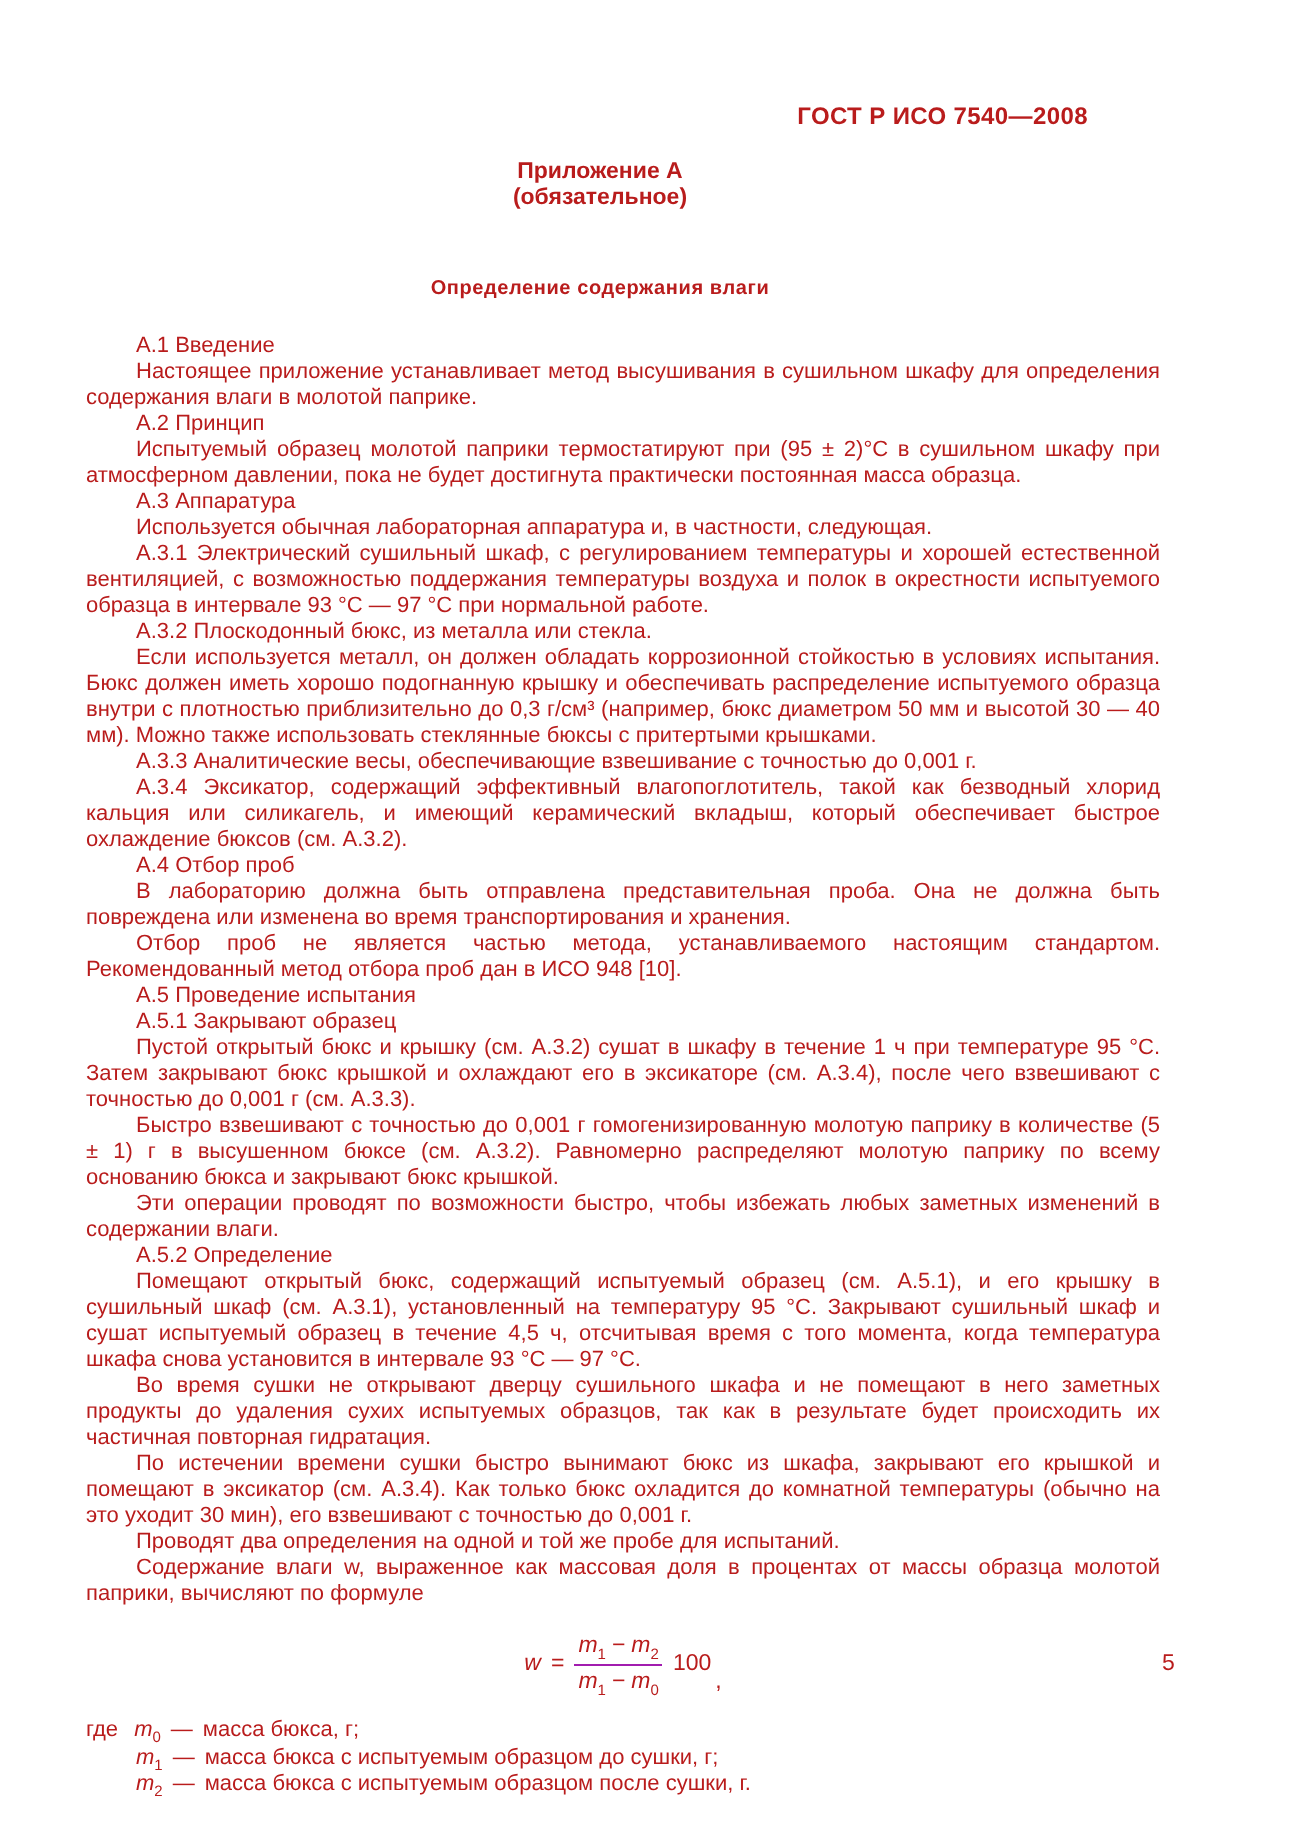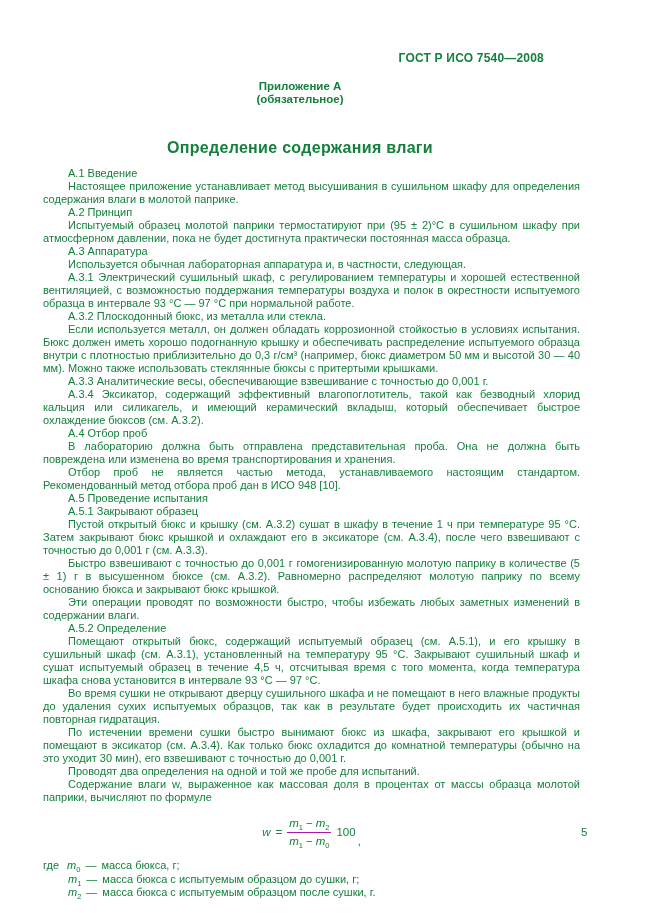--- a/index.html
+++ b/index.html
@@ -1,34 +1,34 @@
 <!DOCTYPE html>
 <html><head>
 <meta charset="utf-8">
 <style>
   html,body { margin:0; padding:0; background:#ffffff; }
   .page {
     position:relative;
     width:600px; height:913px;
     background:#ffffff;
-    color:#15803d;
+    color:#b91c1c;
     font-family:"Liberation Sans","DejaVu Sans",sans-serif;
     overflow:hidden;
   }
   .header-line {
     position:absolute; top:51px; right:56px;
     font-size:12px; font-weight:700; letter-spacing:0.2px;
   }
   .annex {
     position:absolute; top:80px; left:0; width:100%;
     text-align:center; font-size:11.5px; font-weight:700; line-height:13px;
   }
   .doc-title {
     position:absolute; top:139px; left:0; width:100%;
-    text-align:center; font-size:16px; font-weight:700; margin:0;
+    text-align:center; font-size:10px; font-weight:700; margin:0;
     letter-spacing:0.3px;
   }
   .body-col {
     position:absolute; top:167px; left:43px; width:537px;
     font-size:11px; line-height:13px;
   }
   .sec-heading { margin:0; font-weight:400; text-indent:25px; }
   .body-para { margin:0; text-align:justify; text-indent:25px; }
   
   .formula-wrap {
@@ -83,21 +83,21 @@
         <p class="sec-heading">А.4 Отбор проб</p>
         <p class="body-para">В лабораторию должна быть отправлена представительная проба. Она не должна быть повреждена или изменена во время транспортирования и хранения.</p>
         <p class="body-para">Отбор проб не является частью метода, устанавливаемого настоящим стандартом. Рекомендованный метод отбора проб дан в ИСО 948 [10].</p>
         <p class="sec-heading">А.5 Проведение испытания</p>
         <p class="sec-heading">А.5.1 Закрывают образец</p>
         <p class="body-para">Пустой открытый бюкс и крышку (см. А.3.2) сушат в шкафу в течение 1 ч при температуре 95 °С. Затем закрывают бюкс крышкой и охлаждают его в эксикаторе (см. А.3.4), после чего взвешивают с точностью до 0,001 г (см. А.3.3).</p>
         <p class="body-para">Быстро взвешивают с точностью до 0,001 г гомогенизированную молотую паприку в количестве (5 ± 1) г в высушенном бюксе (см. А.3.2). Равномерно распределяют молотую паприку по всему основанию бюкса и закрывают бюкс крышкой.</p>
         <p class="body-para">Эти операции проводят по возможности быстро, чтобы избежать любых заметных изменений в содержании влаги.</p>
         <p class="sec-heading">А.5.2 Определение</p>
         <p class="body-para">Помещают открытый бюкс, содержащий испытуемый образец (см. А.5.1), и его крышку в сушильный шкаф (см. А.3.1), установленный на температуру 95 °С. Закрывают сушильный шкаф и сушат испытуемый образец в течение 4,5 ч, отсчитывая время с того момента, когда температура шкафа снова установится в интервале 93 °С — 97 °С.</p>
-        <p class="body-para">Во время сушки не открывают дверцу сушильного шкафа и не помещают в него влажные продукты до удаления сухих испытуемых образцов, так как в результате будет происходить их частичная повторная гидратация.</p>
+        <p class="body-para">Во время сушки не открывают дверцу сушильного шкафа и не помещают в него заметных продукты до удаления сухих испытуемых образцов, так как в результате будет происходить их частичная повторная гидратация.</p>
         <p class="body-para">По истечении времени сушки быстро вынимают бюкс из шкафа, закрывают его крышкой и помещают в эксикатор (см. А.3.4). Как только бюкс охладится до комнатной температуры (обычно на это уходит 30 мин), его взвешивают с точностью до 0,001 г.</p>
         <p class="body-para">Проводят два определения на одной и той же пробе для испытаний.</p>
         <p class="body-para">Содержание влаги w, выраженное как массовая доля в процентах от массы образца молотой паприки, вычисляют по формуле</p>
       </div>
 
     <div class="formula-wrap">
       <span class="it">w</span>
       <span class="f-eq">=</span>
       <span class="frac">
         <span class="num">

